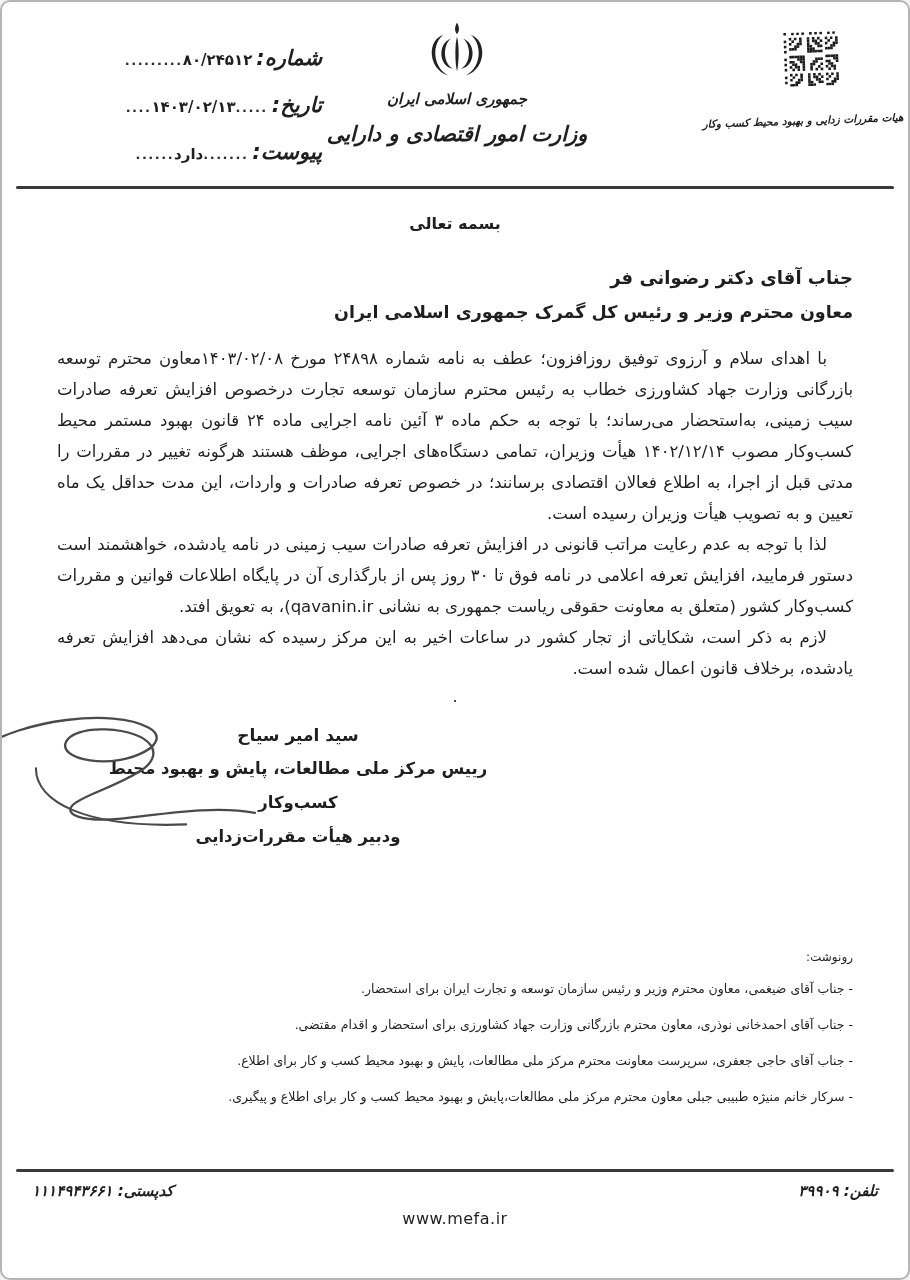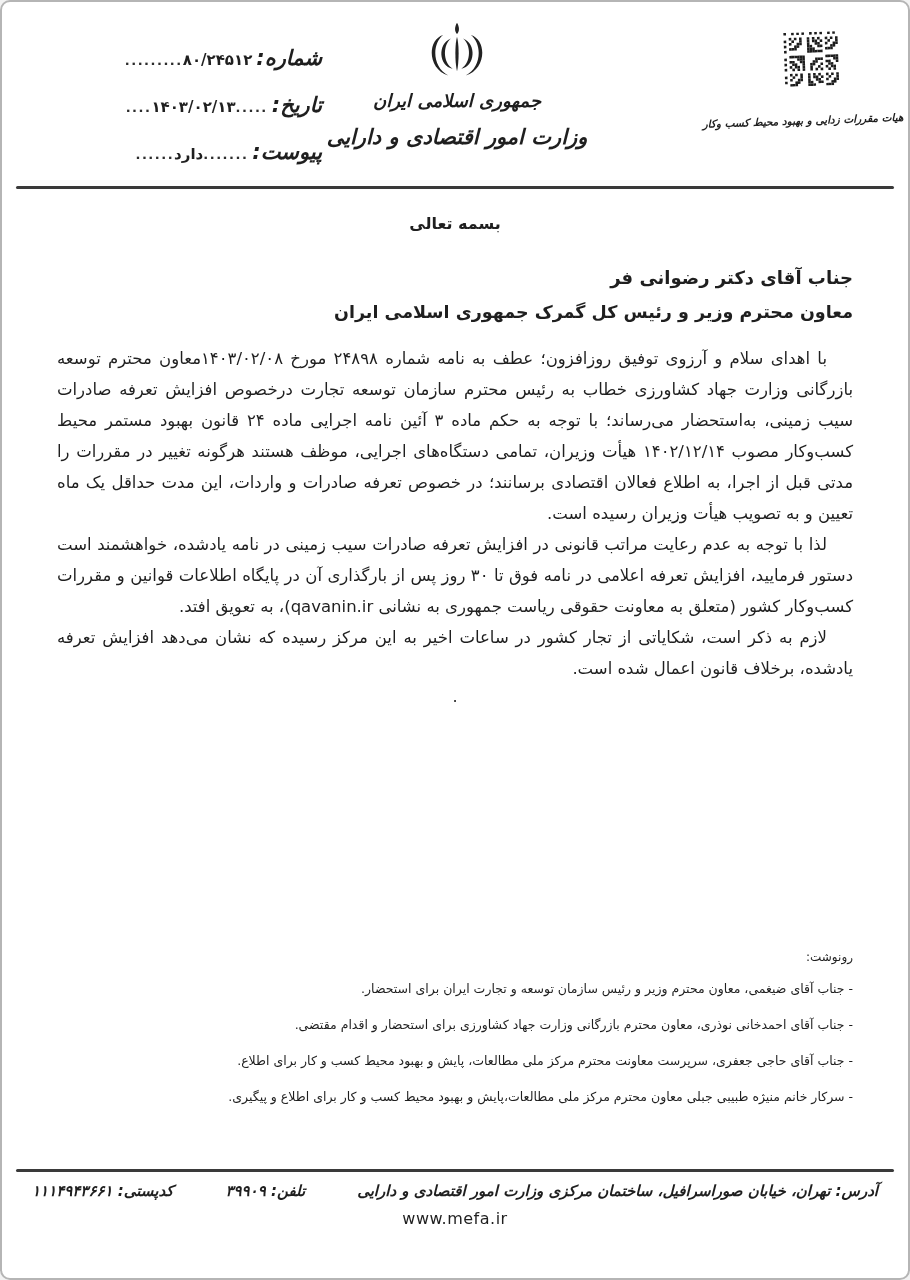--- a/index.html
+++ b/index.html
@@ -9,21 +9,21 @@
     font-family:"DejaVu Sans",sans-serif;color:#1f1f1f;direction:rtl;overflow:hidden;
   }
   
   .meta{position:absolute;left:30px;top:44px;width:290px;direction:rtl;}
   .meta-row{display:flex;direction:rtl;align-items:baseline;margin-bottom:23px;}
   .meta-label{font-weight:bold;font-style:italic;font-size:21px;white-space:nowrap;margin-left:4px;}
   .meta-value{font-weight:bold;font-size:15px;white-space:nowrap;}
   .dots{font-size:13px;letter-spacing:1.5px;color:#2c2c2c;font-weight:bold;}
   .center-head{position:absolute;top:20px;left:290px;width:330px;text-align:center;}
   .emblem{display:block;margin:0 auto 4px auto;}
-  .country{font-size:18px;font-weight:bold;font-style:italic;margin-top:2px;}
+  .country{font-size:15px;font-weight:bold;font-style:italic;margin-top:2px;}
   .ministry{font-size:21px;font-weight:bold;font-style:italic;margin-top:14px;}
   .stamp{position:absolute;right:6px;top:30px;width:180px;text-align:center;transform:rotate(-2deg);}
   .qr{display:block;margin:0 auto;}
   .stamp-text{font-size:10.5px;font-weight:bold;font-style:italic;margin-top:28px;white-space:nowrap;}
   .rule{position:absolute;left:14px;right:14px;height:3px;background:#3a3a3a;border-radius:2px;}
   .rule-top{top:184px;}
   .rule-bottom{top:1167px;}
   
   .content{position:absolute;top:200px;right:55px;left:55px;}
   .besmeleh{text-align:center;font-weight:bold;font-size:16px;margin:12px 0 28px 0;}
@@ -265,35 +265,43 @@
     <div class="besmeleh">بسمه تعالی</div>
 
     <p class="addr-name">جناب آقای دکتر رضوانی فر</p>
     <p class="addr-title">معاون محترم وزیر و رئیس کل گمرک جمهوری اسلامی ایران</p>
 
     <p class="para">با اهدای سلام و آرزوی توفیق روزافزون؛ عطف به نامه شماره ۲۴۸۹۸ مورخ ۱۴۰۳/۰۲/۰۸معاون محترم توسعه بازرگانی وزارت جهاد کشاورزی خطاب به رئیس محترم سازمان توسعه تجارت درخصوص افزایش تعرفه صادرات سیب زمینی، به‌استحضار می‌رساند؛ با توجه به حکم ماده ۳ آئین نامه اجرایی ماده ۲۴ قانون بهبود مستمر محیط کسب‌وکار مصوب ۱۴۰۲/۱۲/۱۴ هیأت وزیران، تمامی دستگاه‌های اجرایی، موظف هستند هرگونه تغییر در مقررات را مدتی قبل از اجرا، به اطلاع فعالان اقتصادی برسانند؛ در خصوص تعرفه صادرات و واردات، این مدت حداقل یک ماه تعیین و به تصویب هیأت وزیران رسیده است.</p>
     <p class="para">لذا با توجه به عدم رعایت مراتب قانونی در افزایش تعرفه صادرات سیب زمینی در نامه یادشده، خواهشمند است دستور فرمایید، افزایش تعرفه اعلامی در نامه فوق تا ۳۰ روز پس از بارگذاری آن در پایگاه اطلاعات قوانین و مقررات کسب‌وکار کشور (متعلق به معاونت حقوقی ریاست جمهوری به نشانی qavanin.ir)، به تعویق افتد.</p>
     <p class="para">لازم به ذکر است، شکایاتی از تجار کشور در ساعات اخیر به این مرکز رسیده که نشان می‌دهد افزایش تعرفه یادشده، برخلاف قانون اعمال شده است.</p>
     <div class="end-dot">.</div>
 
+    <div class="sig">
+      <svg class="scribble" viewBox="0 0 330 130" width="320" height="126" aria-hidden="true">
+        <path d="M12 38 C55 8 150 -4 186 16 C214 31 168 56 126 50 C84 44 96 16 142 18 C190 20 206 44 176 62 C146 80 118 86 108 96 C98 106 118 114 158 110 C198 106 252 96 296 104" stroke="#4a4a4a" stroke-width="2.4" fill="none" stroke-linecap="round"></path>
+        <path d="M70 58 C70 92 120 120 225 116" stroke="#4a4a4a" stroke-width="2.2" fill="none" stroke-linecap="round"></path>
+      </svg>
+      <p class="sig-name">سید امیر سیاح</p>
+      <p class="sig-title">رییس مرکز ملی مطالعات، پایش و بهبود محیط کسب‌وکار</p>
+      <p class="sig-title">ودبیر هیأت مقررات‌زدایی</p>
+    </div>
   </div>
 
   <div class="cc">
     <p class="cc-label">رونوشت:</p>
     <p class="cc-item">- جناب آقای ضیغمی، معاون محترم وزیر و رئیس سازمان توسعه و تجارت ایران برای استحضار.</p>
     <p class="cc-item">- جناب آقای احمدخانی نوذری، معاون محترم بازرگانی وزارت جهاد کشاورزی برای استحضار و اقدام مقتضی.</p>
     <p class="cc-item">- جناب آقای حاجی جعفری، سرپرست معاونت محترم مرکز ملی مطالعات، پایش و بهبود محیط کسب و کار برای اطلاع.</p>
     <p class="cc-item">- سرکار خانم منیژه طبیبی جبلی معاون محترم مرکز ملی مطالعات،پایش و بهبود محیط کسب و کار برای اطلاع و پیگیری.</p>
   </div>
 
   <div class="rule rule-bottom"></div>
 
   <div class="footer">
     <div class="footer-row">
-      <span class="footer-cell">آدرس: تهران، خیابان صوراسرافیل، ساختمان مرکزی وزارت امور اقتصادی و دارایی</span>
       <span class="footer-cell">
         <span>تلفن:</span>
         <span>۳۹۹۰۹</span>
       </span>
       <span class="footer-cell">
         <span>کدپستی:</span>
         <span>۱۱۱۴۹۴۳۶۶۱</span>
       </span>
     </div>
     <div class="website">www.mefa.ir</div>

